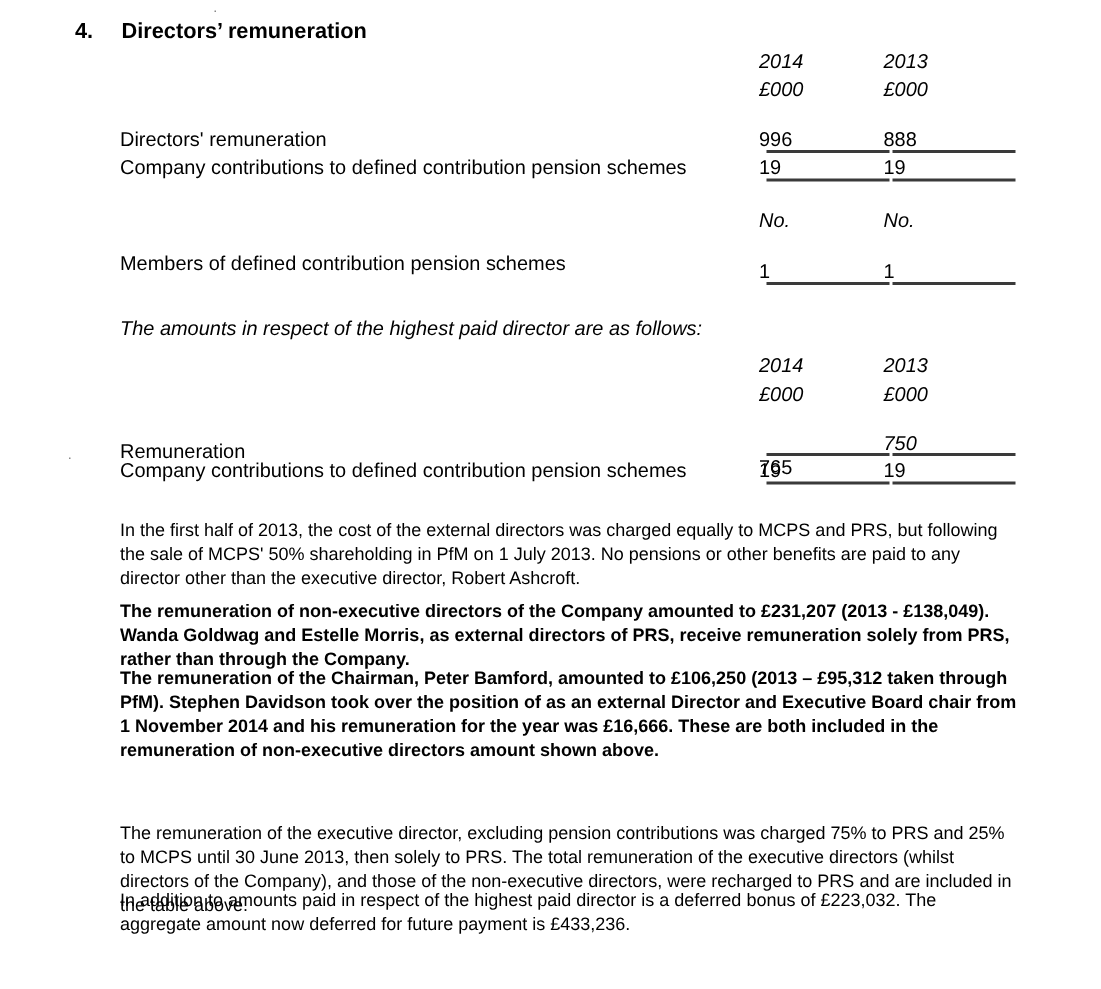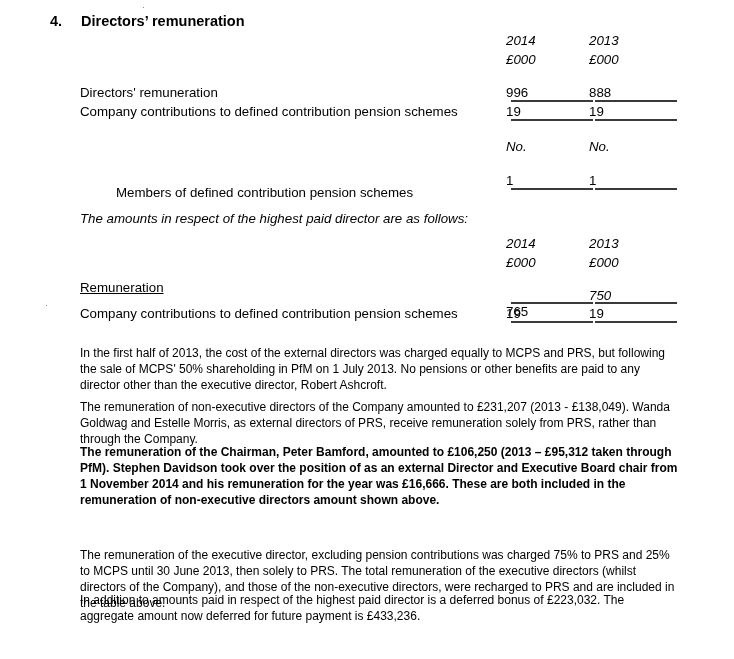--- a/index.html
+++ b/index.html
@@ -46,42 +46,42 @@
 <div class="rule r2" style="top:100px;"></div>
 
 <div class="abs lbl" style="top:104px;">Company contributions to defined contribution pension schemes</div>
 <div class="abs col c1" style="top:104px;">19</div>
 <div class="abs col c2" style="top:104px;">19</div>
 <div class="rule r1" style="top:119px;"></div>
 <div class="rule r2" style="top:119px;"></div>
 
 <div class="abs col c1 ital" style="top:139px;">No.</div>
 <div class="abs col c2 ital" style="top:139px;">No.</div>
-<div class="abs lbl" style="top:185px;margin-left:36px;">Members of defined contribution pension schemes</div>
+<div class="abs lbl" style="top:168px;">Members of defined contribution pension schemes</div>
 <div class="abs col c1" style="top:173px;">1</div>
 <div class="abs col c2" style="top:173px;">1</div>
 <div class="rule r1" style="top:188px;"></div>
 <div class="rule r2" style="top:188px;"></div>
 
 <div class="abs lbl" style="top:211px;font-style:italic;">The amounts in respect of the highest paid director are as follows:</div>
 
 <div class="abs col c1 ital" style="top:236px;">2014</div>
 <div class="abs col c2 ital" style="top:236px;">2013</div>
 <div class="abs col c1 ital" style="top:255px;">£000</div>
 <div class="abs col c2 ital" style="top:255px;">£000</div>
 
-<div class="abs lbl" style="top:280px;text-decoration:underline;">Remuneration</div>
+<div class="abs lbl" style="top:293px;">Remuneration</div>
 <div class="abs col c1" style="top:304px;">765</div>
 <div class="abs col c2" style="top:288px;font-style:italic;">750</div>
 <div class="rule r1" style="top:302px;"></div>
 <div class="rule r2" style="top:302px;"></div>
 
 <div class="abs lbl" style="top:306px;">Company contributions to defined contribution pension schemes</div>
 <div class="abs col c1" style="top:306px;">19</div>
 <div class="abs col c2" style="top:306px;">19</div>
 <div class="rule r1" style="top:321px;"></div>
 <div class="rule r2" style="top:321px;"></div>
 
 <div class="para" style="top:345px;">In the first half of 2013, the cost of the external directors was charged equally to MCPS and PRS, but following the sale of MCPS' 50% shareholding in PfM on 1 July 2013.  No pensions or other benefits are paid to any director other than the executive director, Robert Ashcroft.</div>
-<div class="para" style="top:399px;">The remuneration of non-executive directors of the Company amounted to £231,207 (2013 - £138,049).  Wanda Goldwag and Estelle Morris, as external directors of PRS, receive remuneration solely from PRS, rather than through the Company.</div>
+<div class="para" style="top:399px;font-weight:bold;">The remuneration of non-executive directors of the Company amounted to £231,207 (2013 - £138,049).  Wanda Goldwag and Estelle Morris, as external directors of PRS, receive remuneration solely from PRS, rather than through the Company.</div>
 <div class="para" style="top:444px;font-weight:bold;">The remuneration of the Chairman, Peter Bamford, amounted to £106,250 (2013 – £95,312 taken through PfM). Stephen Davidson took over the position of as an external Director and Executive Board chair from 1 November 2014 and his remuneration for the year was £16,666. These are both included in the remuneration of non-executive directors amount shown above.</div>
 <div class="para" style="top:522px;margin-top:25px;">The remuneration of the executive director, excluding pension contributions was charged 75% to PRS and 25% to MCPS until 30 June 2013, then solely to PRS. The total remuneration of the executive directors (whilst directors of the Company), and those of the non-executive directors, were recharged to PRS and are included in the table above.</div>
 <div class="para" style="top:592px;">In addition to amounts paid in respect of the highest paid director is a deferred bonus of £223,032. The aggregate amount now deferred for future payment is £433,236.</div>
 
 </body></html>

